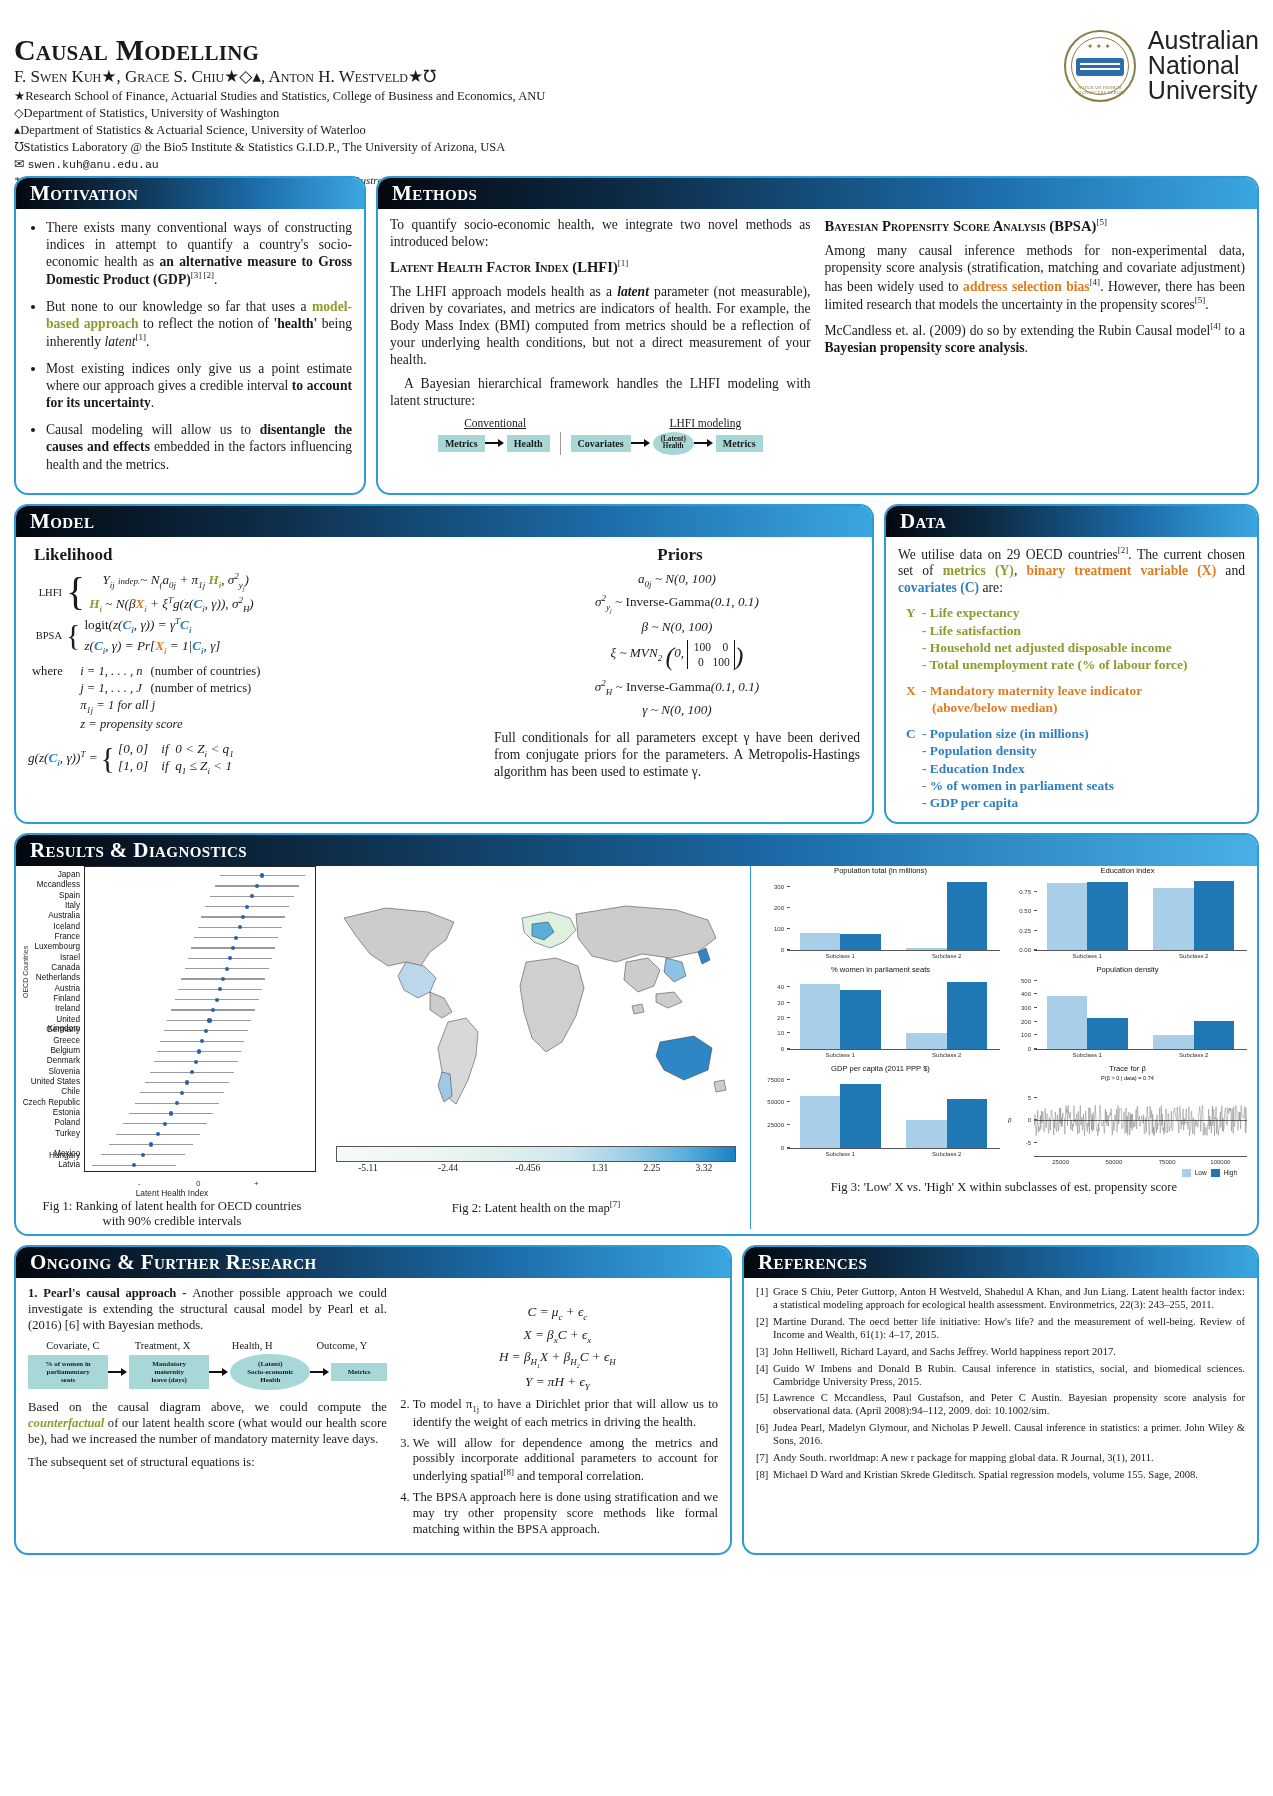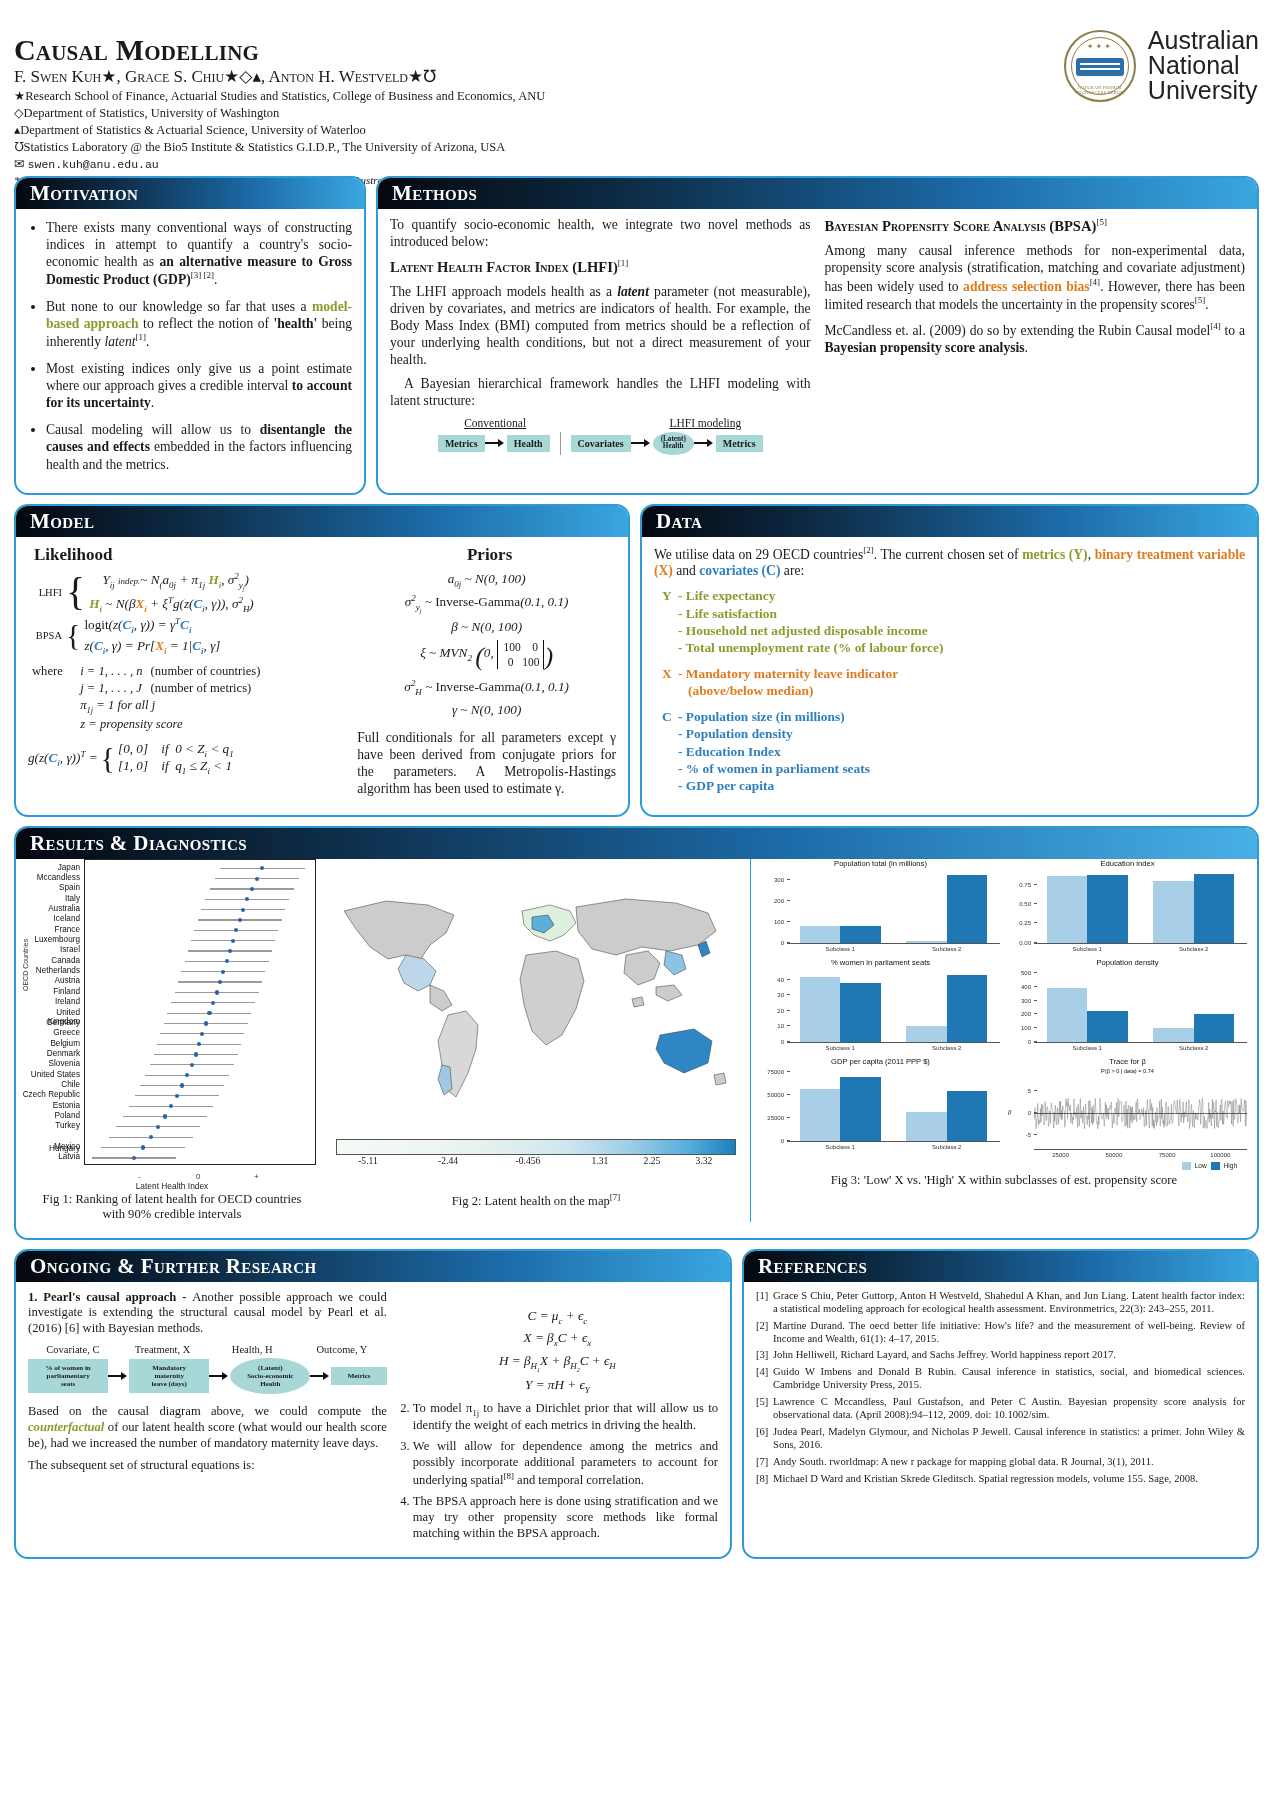--- a/index.html
+++ b/index.html
@@ -95,21 +95,21 @@
           font-size:10px; padding:3px 7px; text-align:center; white-space:nowrap;}
   .ell { background:#a8d7d8; border-radius:50%; font-weight:bold; font-size:7.2px;
          padding:4px 8px; text-align:center; line-height:1.05;}
   .arw { width:22px; height:10px; position:relative; }
   .arw:before{content:"";position:absolute;left:0;top:4px;width:15px;height:1.6px;background:#111;}
   .arw:after{content:"";position:absolute;left:13px;top:1px;border:4px solid transparent;border-left:6px solid #111;}
   .vsep { width:1px; background:#999; align-self:stretch; margin:0 10px; }
 
   
   .row2 { display:flex; gap:10px; margin-top:9px; }
-  .c-model { width:616px; }
+  .c-model { width:860px; }
   .c-data { flex:1; }
   .model-cols { display:flex; }
   .model-left { width:56%; }
   .model-right { width:44%; }
   .subhd { font-weight:bold; font-size:17px; margin:0 0 6px 6px; }
 
   .eq { font-family:"Liberation Serif", serif; font-style:italic; font-size:13.2px; }
   .mathline { margin:5px 0; text-align:center; }
   sub { font-size:.68em; } sup.m { font-size:.68em; vertical-align:super; }
 
@@ -125,21 +125,21 @@
 
   
   .datalist { margin-top:3px; }
   .drow { display:flex; font-size:13.4px; line-height:1.3; }
   .dkey { width:24px; font-weight:bold; }
   .dval { flex:1; font-weight:bold; }
 
   
   .c-results { margin-top:9px; }
   .results-note { font-size:14px; margin:6px 0 4px 16px; }
-  .results-grid { display:flex; gap:4px; padding:0 6px 16px 6px; }
+  .results-grid { display:flex; gap:4px; padding:0 6px 5px 6px; }
   .fig1 { width:300px; }
   .fig2 { width:420px; }
   .fig3 { flex:1; border-left:1.5px solid #2e9bd6; padding-left:6px; }
   .figcap { font-size:12.6px; text-align:center; line-height:1.2; margin-top:3px; }
 
   
   .forest { position:relative; height:330px; font-family:"Liberation Sans", sans-serif; }
   .forest .ylab { position:absolute; left:0; top:40%; transform:rotate(-90deg);
                   transform-origin:left top; font-size:7px; color:#333;}
   .fgrid { position:absolute; left:62px; right:6px; top:0; bottom:24px; border:1px solid #222;

